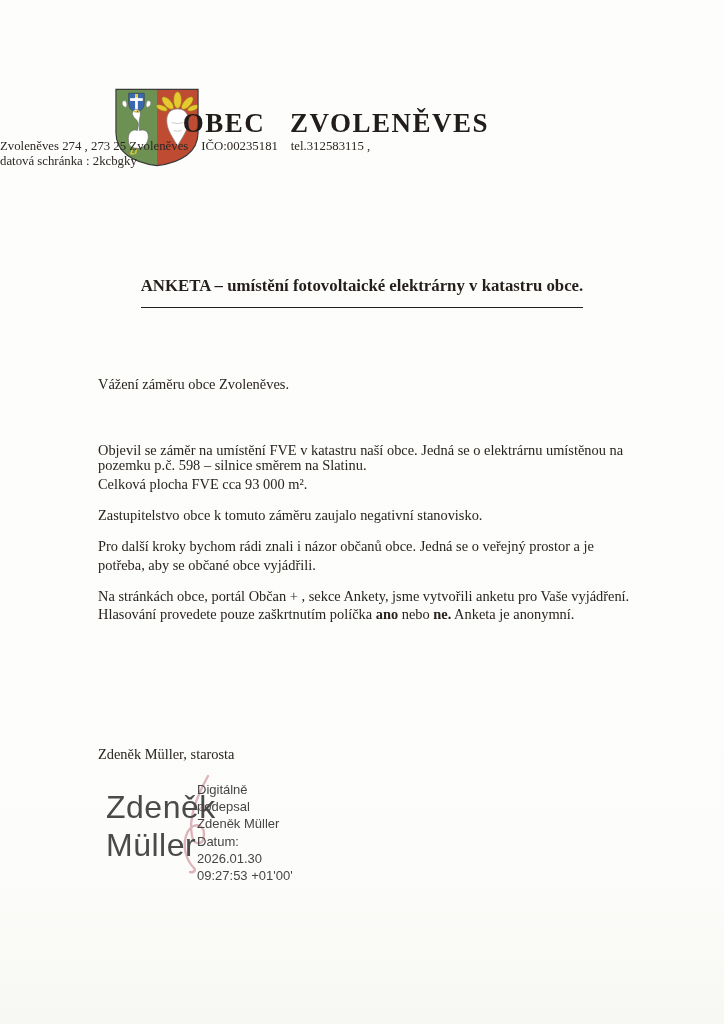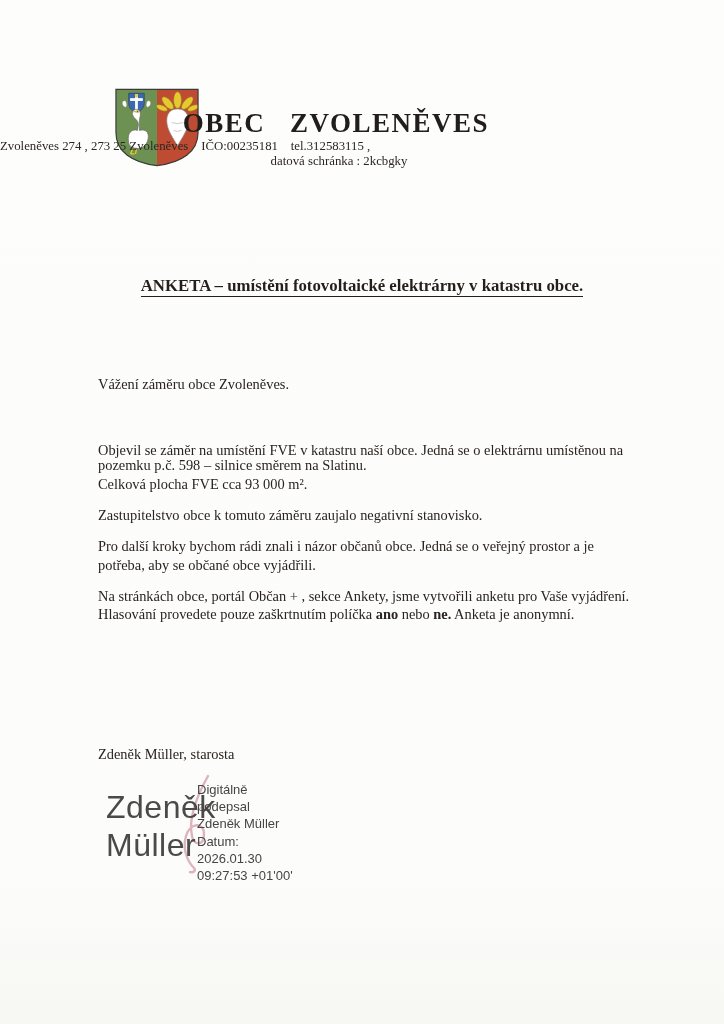--- a/index.html
+++ b/index.html
@@ -17,28 +17,28 @@
   .crest{position:absolute;left:113px;top:87px;width:88px;height:81px;}
   .org-name{
     position:absolute;left:0;top:108px;width:672px;text-align:center;
     font-size:27px;font-weight:bold;letter-spacing:1.5px;color:#211d1a;
   }
   .addr1{
     position:absolute;left:0;top:139px;width:724px;
     font-size:12.8px;color:#2c2723;
   }
   .addr2{
-    position:absolute;left:0;top:154px;width:678px;text-align:center;
+    position:absolute;left:0;top:154px;width:678px;
     font-size:12.8px;color:#2c2723;
   }
   .doc-title{
     position:absolute;left:0;top:276px;width:724px;text-align:center;
     font-size:16.8px;font-weight:bold;color:#241f1b;
   }
-  .doc-title .u{border-bottom:1.6px solid #241f1b;padding-bottom:1px;}
+  .doc-title .u{border-bottom:1.6px solid #241f1b;padding-bottom:12px;}
   .bodyline{
     position:absolute;left:98px;width:560px;
     font-size:14.4px;line-height:19px;color:#29241f;white-space:nowrap;
   }
   .b{font-weight:bold;}
   .big-name{
     position:absolute;left:106px;top:788px;width:120px;
     font-family:"Liberation Sans","DejaVu Sans",sans-serif;
     font-size:32px;line-height:38px;color:#4a4a4a;letter-spacing:0.5px;
   }

